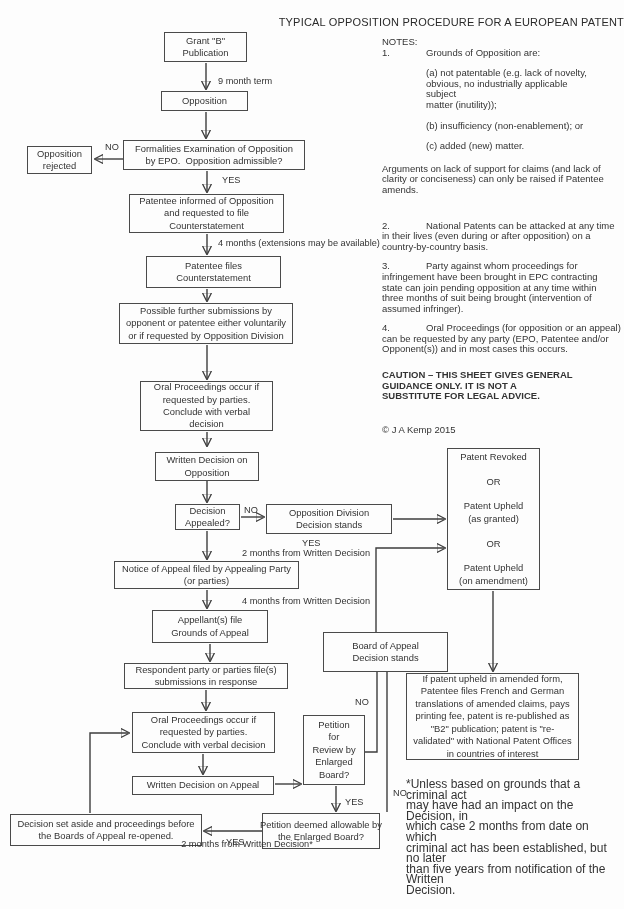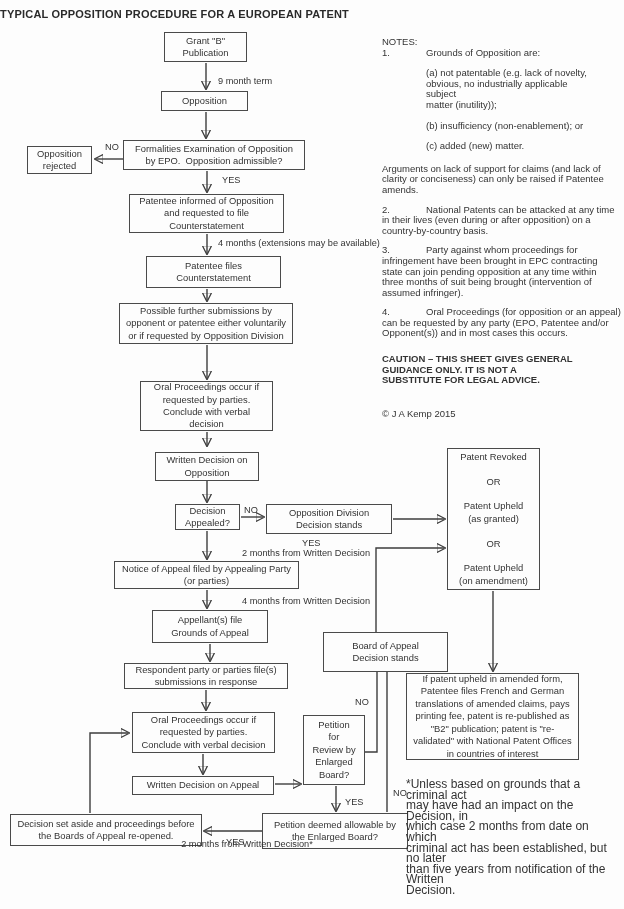--- a/index.html
+++ b/index.html
@@ -1,22 +1,22 @@
 <!DOCTYPE html>
 <html><head>
 <meta charset="utf-8">
 <style>
   html,body { margin:0; padding:0; background:#ffffff; }
   .page {
     position:relative; width:624px; height:909px; background:#fdfdfd;
     font-family:"Liberation Sans", sans-serif; color:#2d2d2d; overflow:hidden;
   }
   .title {
-    position:absolute; top:8px; left:0; width:624px; text-align:left;
-    font-weight:bold; font-size:11px; letter-spacing:0.2px; color:#2a2a2a;
+    position:absolute; top:16px; left:0; width:624px; text-align:right;
+    font-weight:normal; font-size:11px; letter-spacing:0.2px; color:#2a2a2a;
   }
   .node {
     position:absolute; border:1.3px solid #4a4a4a; background:#fdfdfd;
     display:flex; align-items:center; justify-content:center;
     text-align:center; font-size:9.4px; line-height:12.4px; white-space:pre;
     box-sizing:border-box; color:#333;
   }
   .elabel {
     position:absolute; font-size:9.2px; line-height:10px; white-space:pre; color:#333;
   }
@@ -108,21 +108,21 @@
 submissions in response</div>
   <div class="node" style="left:132px;top:712px;width:143px;height:41px">Oral Proceedings occur if
 requested by parties.
 Conclude with verbal decision</div>
   <div class="node" style="left:132px;top:776px;width:142px;height:19px">Written Decision on Appeal</div>
   <div class="node" style="left:303px;top:715px;width:62px;height:70px">Petition
 for
 Review by
 Enlarged
 Board?</div>
-  <div class="node" style="left:262px;top:813px;width:146px;height:36px">Petition deemed allowable by
+  <div class="node" style="left:262px;top:813px;width:118px;height:36px">Petition deemed allowable by
 the Enlarged Board?</div>
   <div class="node" style="left:10px;top:814px;width:192px;height:32px">Decision set aside and proceedings before
 the Boards of Appeal re-opened.</div>
   <div class="node" style="left:323px;top:632px;width:125px;height:40px">Board of Appeal
 Decision stands</div>
   <div class="node" style="left:447px;top:448px;width:93px;height:142px">Patent Revoked
 
 OR
 
 Patent Upheld
@@ -158,21 +158,21 @@
     <p>NOTES:</p>
     <p><span class="num">1.</span><span>Grounds of Opposition are:</span></p>
     <p class="note-sub" style="margin-top:10px">(a) not patentable (e.g. lack of novelty,
 obvious, no industrially applicable subject
 matter (inutility));</p>
     <p class="note-sub" style="margin-top:10px">(b) insufficiency (non-enablement); or</p>
     <p class="note-sub" style="margin-top:10px">(c) added (new) matter.</p>
     <p style="margin-top:12px">Arguments on lack of support for claims (and lack of
 clarity or conciseness) can only be raised if Patentee
 amends.</p>
-    <p style="margin-top:9px"><span class="num">2.</span><span>National Patents can be attacked at any time
+    <p style="margin-top:25px"><span class="num">2.</span><span>National Patents can be attacked at any time
 in their lives (even during or after opposition) on a
 country-by-country basis.</span></p>
     <p style="margin-top:9px"><span class="num">3.</span><span>Party against whom proceedings for
 infringement have been brought in EPC contracting
 state can join pending opposition at any time within
 three months of suit being brought (intervention of
 assumed infringer).</span></p>
     <p style="margin-top:9px"><span class="num">4.</span><span>Oral Proceedings (for opposition or an appeal)
 can be requested by any party (EPO, Patentee and/or
 Opponent(s)) and in most cases this occurs.</span></p>

